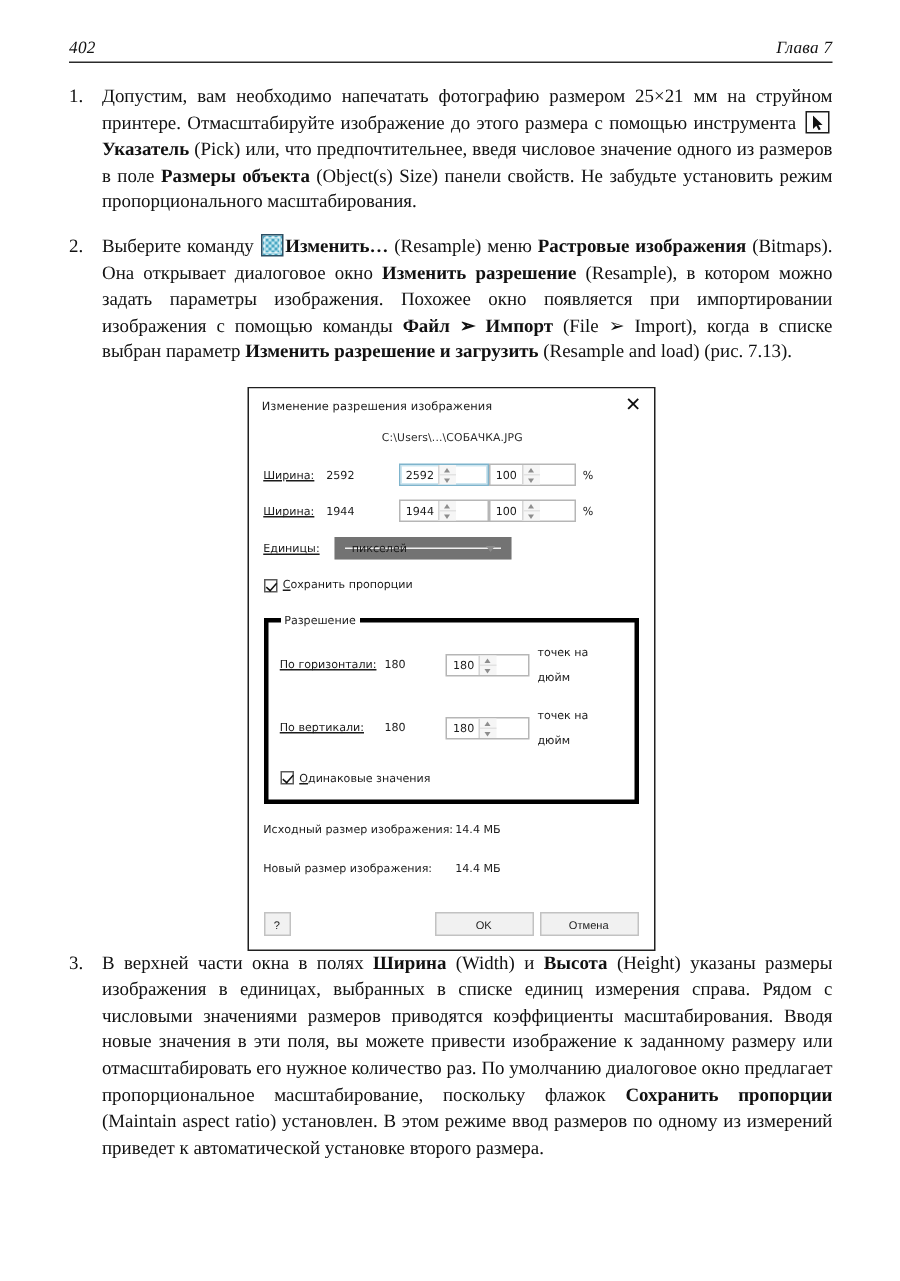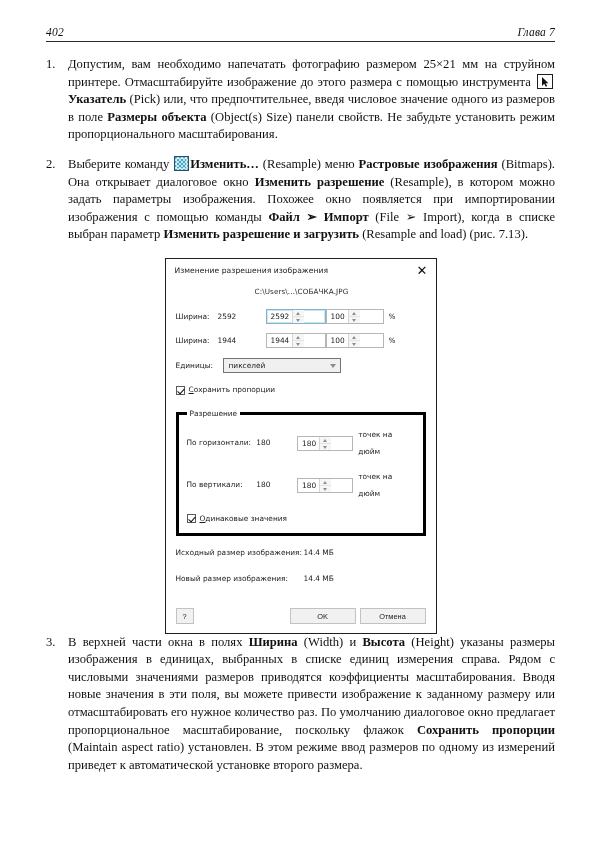--- a/index.html
+++ b/index.html
@@ -158,21 +158,21 @@
 
   .row {
     display: flex;
     align-items: center;
     margin-bottom: 7px;
   }
   .lbl {
     font-size: 7.4px;
     color: #1b1b1b;
   }
-  .w-label { width: 42px; }
+  .w-label { width: 42px; text-decoration: underline; }
   .w-orig  { width: 48px; font-size: 7.4px; }
 
   .spin {
     position: relative;
     display: inline-flex;
     align-items: stretch;
     box-sizing: border-box;
     border: 1px solid #b6b6b6;
     background: #fff;
     height: 15px;
@@ -214,21 +214,21 @@
   .unit {
     font-size: 7.4px;
     margin-left: 5px;
     color: #1b1b1b;
   }
 
   .combo {
     box-sizing: border-box;
     width: 118px;
     height: 15px;
-    border: 1px solid #737373;
+    border: 7px solid #737373;
     background: #f0f0f0;
     display: flex;
     align-items: center;
     justify-content: space-between;
     padding: 0 4px 0 5px;
     margin-left: 5px;
   }
   .combo .cval { font-size: 7.4px; }
   .combo .carrow {
     width: 0; height: 0;

